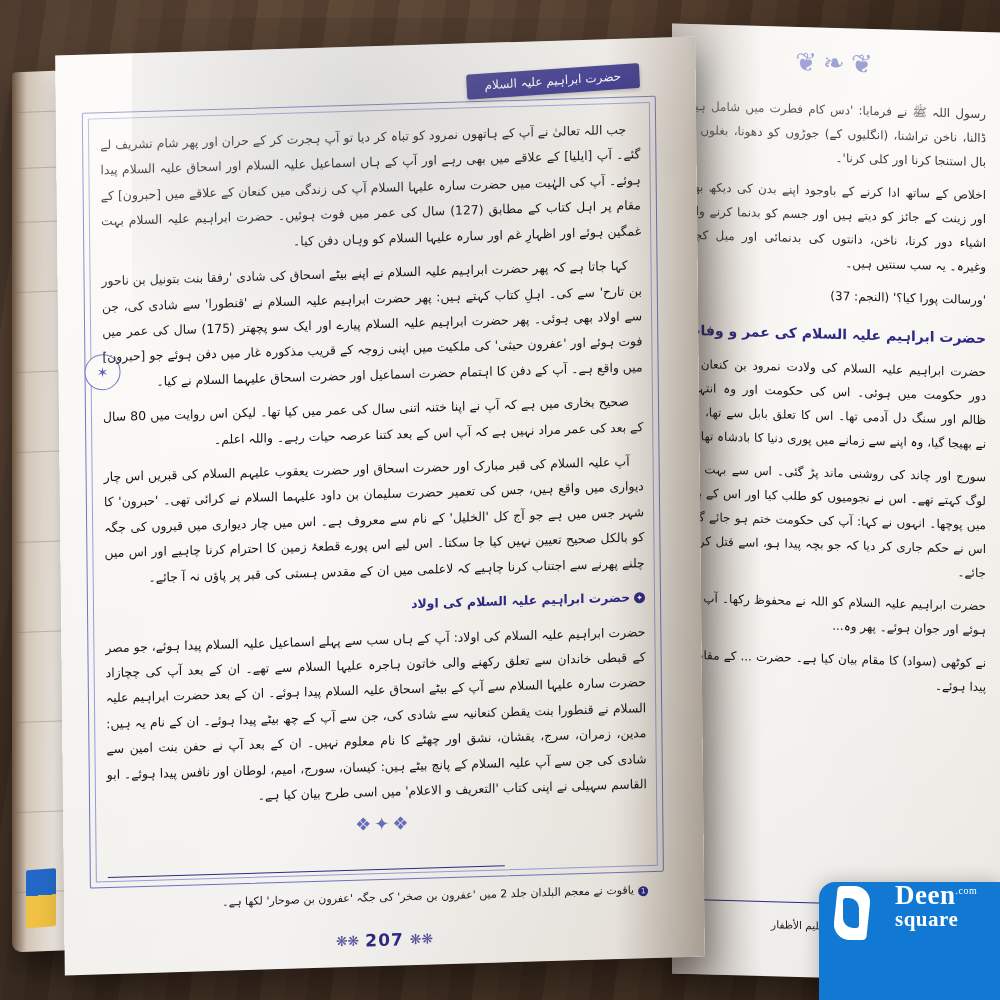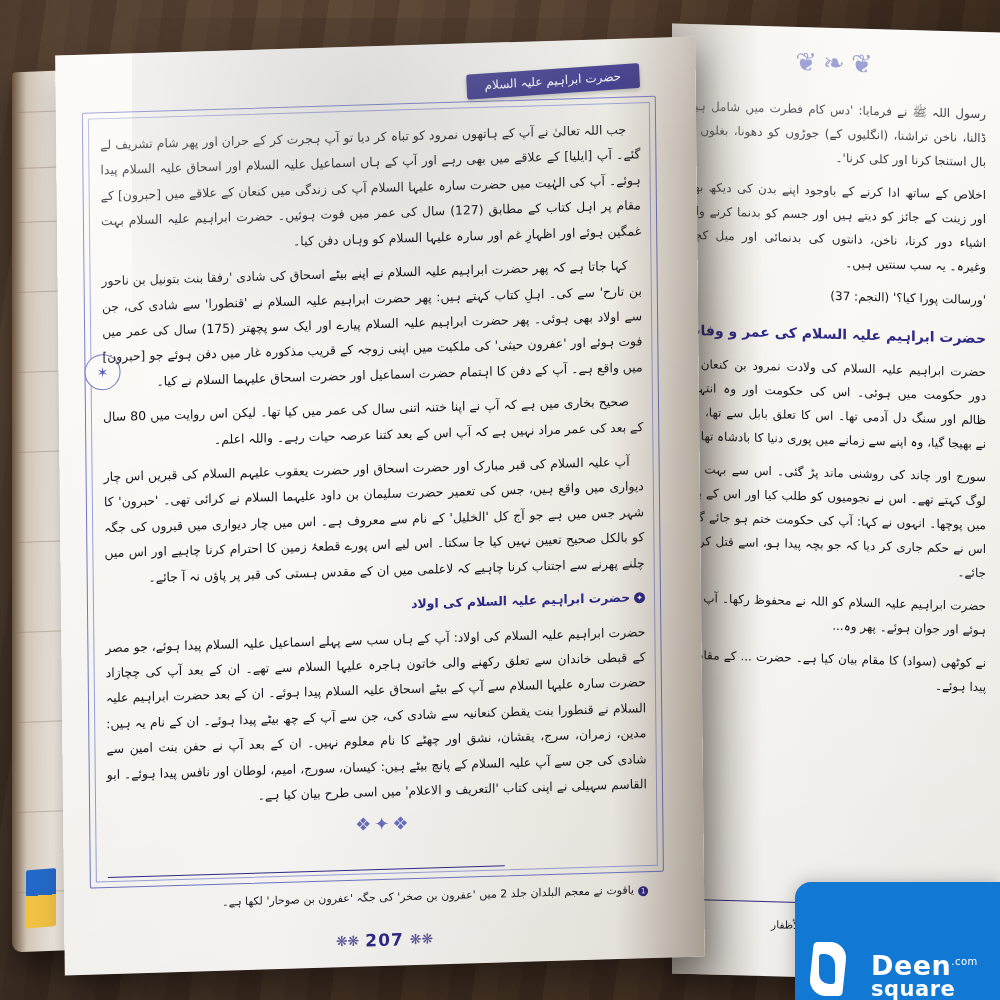--- a/index.html
+++ b/index.html
@@ -188,25 +188,26 @@
     position:absolute;left:10px;right:16px;bottom:46px;
     direction:rtl;text-align:right;font-size:10.5px;color:#1a1820;
   }
   .fn-right-rule{
     position:absolute;left:10px;right:120px;bottom:74px;border-top:1px solid #2f2a86;
   }
 
   
   .logo{
     position:absolute;right:0px;bottom:0px;
-    width:205px;height:118px;
+    width:181px;height:118px;
     background:#1178d4;
     border-radius:16px 0 0 0;
-    display:flex;align-items:flex-end;
+    display:flex;align-items:flex-start;
     box-shadow:0 0 18px rgba(0,0,0,0.25);
+    font-family:Liberation Serif, serif;
   }
   .logo .mark{
     width:54px;height:62px;margin-left:10px;margin-right:12px;
     position:relative;flex:none;
   }
   .logo .mark:before{
     content:"";position:absolute;left:6px;top:4px;
     width:34px;height:54px;
     background:#fff;
     border-radius:4px 18px 4px 18px;

